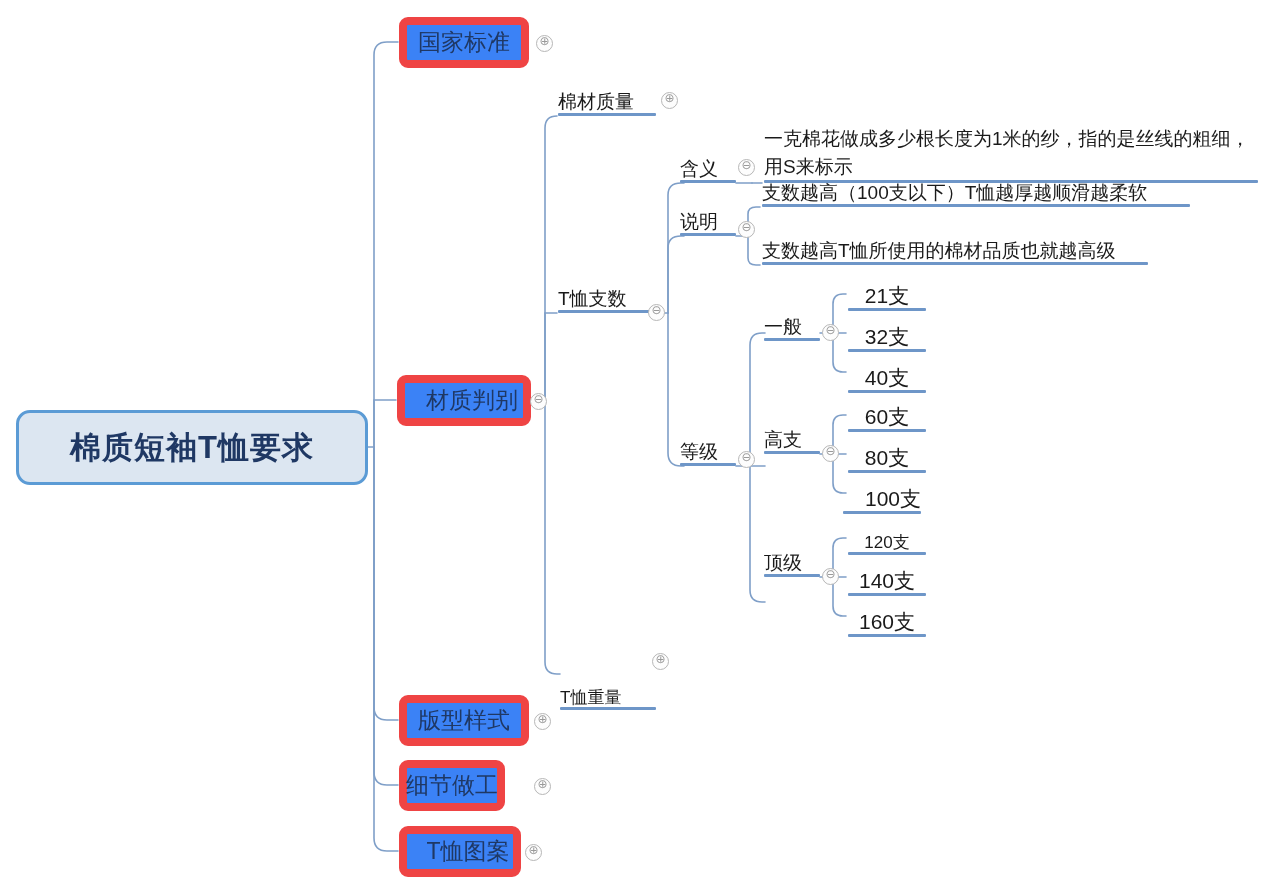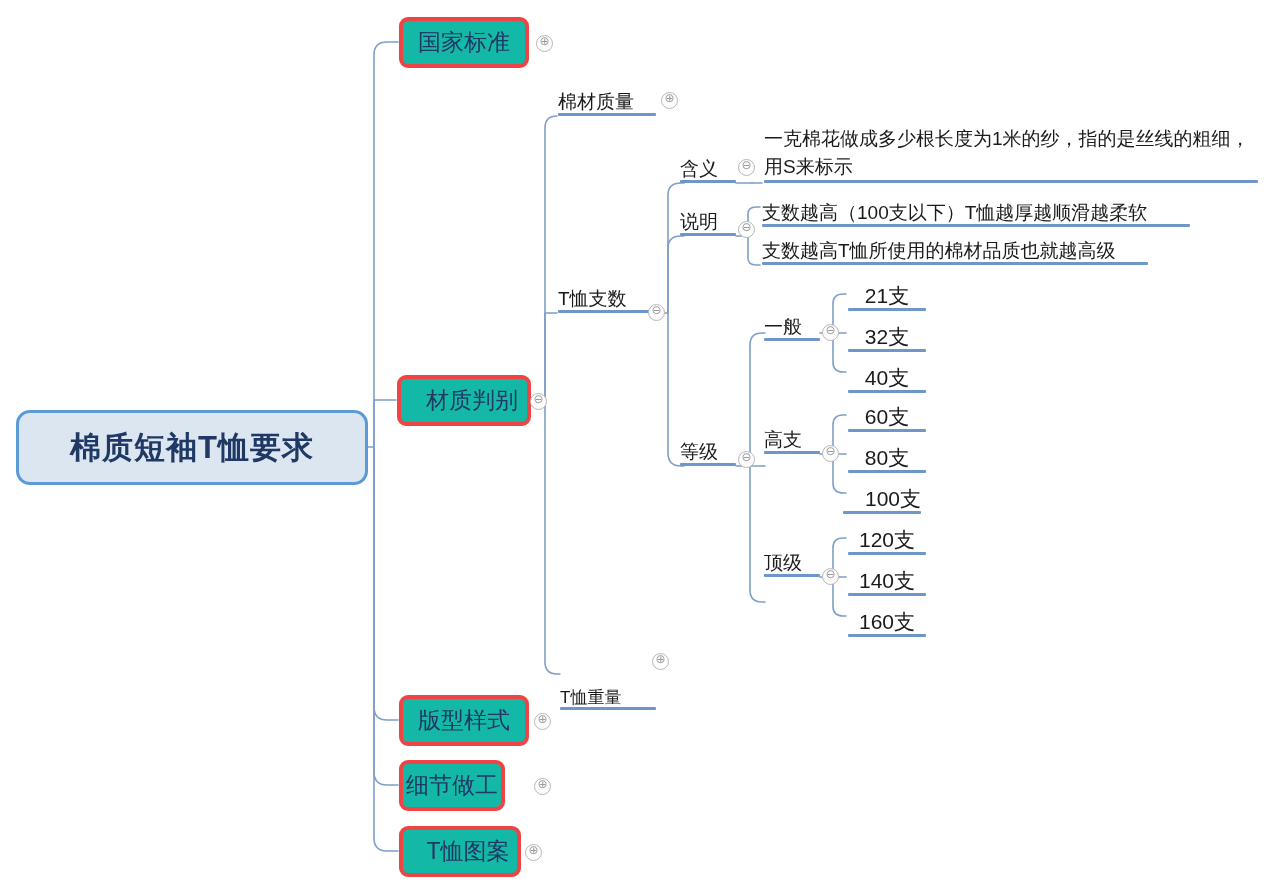--- a/index.html
+++ b/index.html
@@ -41,22 +41,22 @@
     font-weight: bold;
     font-size: 31px;
     letter-spacing: 1px;
     display: flex;
     align-items: center;
     justify-content: center;
     box-shadow: 0 0 0 0 rgba(0,0,0,0);
   }
   
   .node.boxed {
-    background: #14b8a6;
-    border: 4px solid #ef4444;
+    background: #3b82f6;
+    border: 8px solid #ef4444;
     border-radius: 9px;
     color: #1f3864;
     font-size: 23px;
     display: flex;
     align-items: center;
     justify-content: center;
   }
   
   .node.underlined {
     color: #1a1a1a;
@@ -239,21 +239,21 @@
   </div>
   <div class="toggle" style="left:738px; top:451px;">
     <span class="sign">⊖</span>
   </div>
 
   <div class="node underlined wrap2" style="left:764px; top:125px; width:494px; height:58px; font-size:19px; align-items:center;">
     <span class="label" style="line-height:1.45;">一克棉花做成多少根长度为1米的纱，指的是丝线的粗细，用S来标示</span>
     <span class="rule" style="width:494px;"></span>
   </div>
 
-  <div class="node underlined" style="left:762px; top:178px; width:428px; height:29px; font-size:19px;margin-top:20px;">
+  <div class="node underlined" style="left:762px; top:178px; width:428px; height:29px; font-size:19px;">
     <span class="label">支数越高（100支以下）T恤越厚越顺滑越柔软</span>
     <span class="rule" style="width:428px;"></span>
   </div>
 
   <div class="node underlined" style="left:762px; top:236px; width:386px; height:29px; font-size:19px;">
     <span class="label">支数越高T恤所使用的棉材品质也就越高级</span>
     <span class="rule" style="width:386px;"></span>
   </div>
 
   <div class="node underlined" style="left:764px; top:311px; width:56px; height:30px; font-size:19px;">
@@ -299,21 +299,21 @@
   </div>
   <div class="node underlined" style="left:848px; top:443px; width:78px; height:30px; font-size:21px; justify-content:center;">
     <span class="label">80支</span>
     <span class="rule" style="width:78px;"></span>
   </div>
   <div class="node underlined" style="left:843px; top:484px; width:78px; height:30px; font-size:21px; justify-content:flex-end;">
     <span class="label">100支</span>
     <span class="rule" style="width:78px;"></span>
   </div>
 
-  <div class="node underlined" style="left:848px; top:525px; width:78px; height:30px; font-size:21px; justify-content:center;text-align:right;">
+  <div class="node underlined" style="left:848px; top:525px; width:78px; height:30px; font-size:17px; justify-content:center;text-align:right;">
     <span class="label">120支</span>
     <span class="rule" style="width:78px;"></span>
   </div>
   <div class="node underlined" style="left:848px; top:566px; width:78px; height:30px; font-size:21px; justify-content:center;">
     <span class="label">140支</span>
     <span class="rule" style="width:78px;"></span>
   </div>
   <div class="node underlined" style="left:848px; top:607px; width:78px; height:30px; font-size:21px; justify-content:center;">
     <span class="label">160支</span>
     <span class="rule" style="width:78px;"></span>

